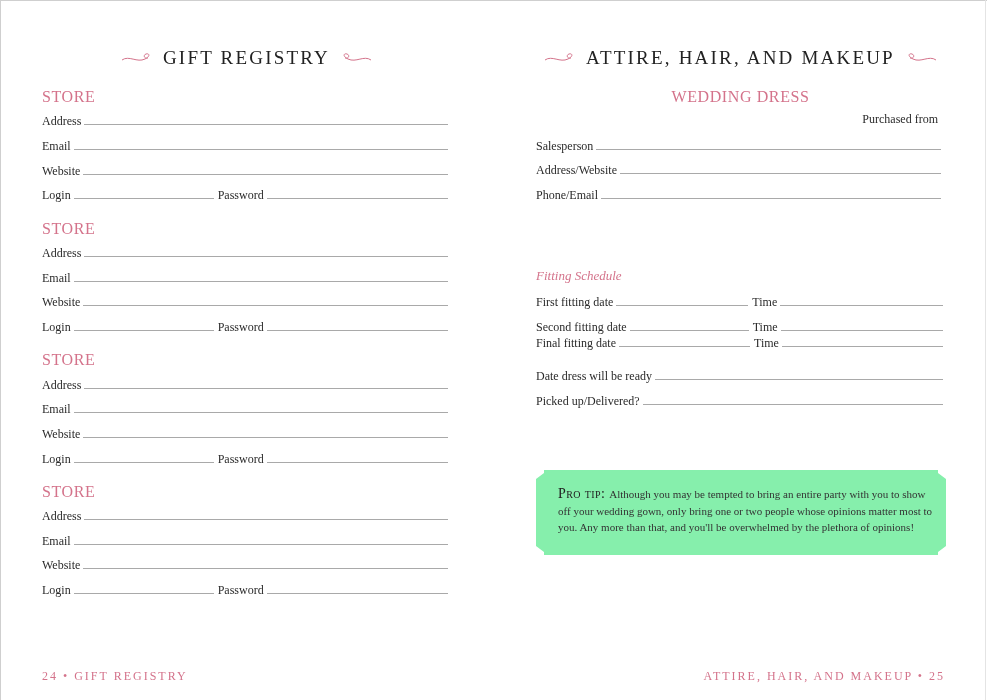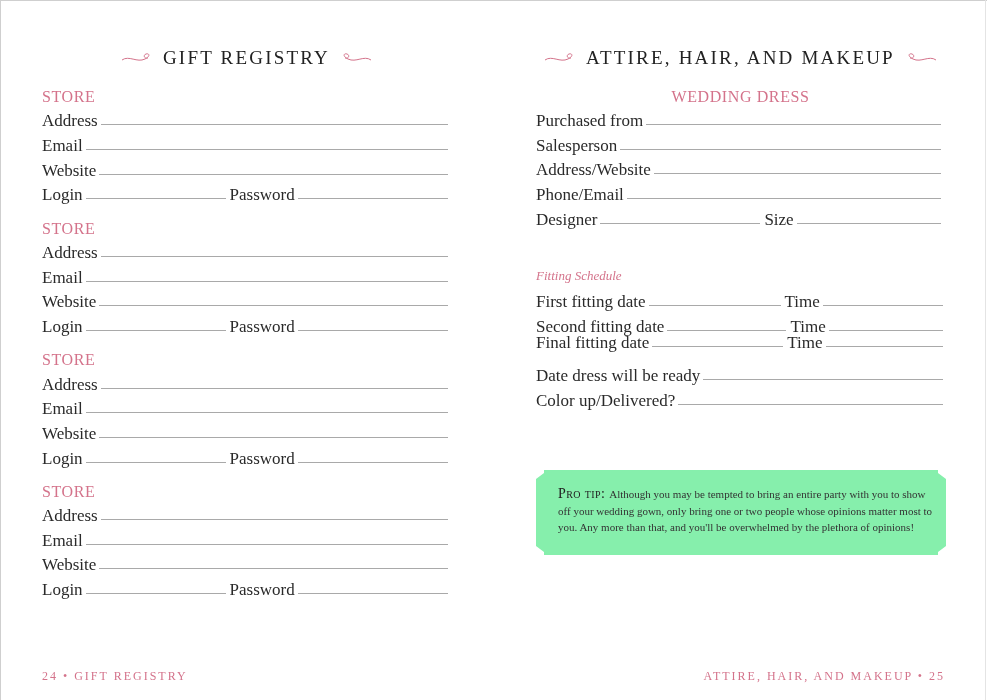--- a/index.html
+++ b/index.html
@@ -12,21 +12,21 @@
   .left-page{left:0;width:493px;}
   .right-page{left:494px;width:493px;text-decoration:underline;}
 
   .title-row{position:absolute;top:47px;display:flex;align-items:center;justify-content:center;}
   .title{font-size:19px;letter-spacing:2.2px;color:#222;margin:0 10px;white-space:nowrap;}
   .swirl{width:32px;height:14px;display:block;}
 
   .section-label{position:absolute;font-size:16px;letter-spacing:0.6px;color:#d4738b;}
   .italic-label{position:absolute;font-size:13px;font-style:italic;color:#d4738b;}
 
-  .field-row{position:absolute;display:flex;align-items:flex-end;font-size:17px;color:#2a2a2a;height:16px;}
+  .field-row{position:absolute;display:flex;align-items:flex-end;font-size:12px;color:#2a2a2a;height:16px;}
   .field-row .lbl{white-space:nowrap;padding-right:3px;line-height:14px;}
   .field-row .line{flex:1;border-bottom:1px solid #a9a9a9;height:0;margin-bottom:3px;}
   .field-row .lbl2{white-space:nowrap;padding:0 3px 0 4px;line-height:14px;}
 
   .protip{position:absolute;left:42px;top:470px;width:410px;height:85px;background:#86efac;
           clip-path:polygon(8px 0,402px 0,402px 3px,410px 9px,410px 76px,402px 82px,402px 85px,8px 85px,8px 82px,0 76px,0 9px,8px 3px);}
   .protip-text{position:absolute;left:22px;top:16px;width:375px;font-size:11px;line-height:16.5px;color:#333;
                font-family:"Liberation Serif","DejaVu Serif",serif;}
   .protip-head{font-variant:small-caps;font-size:14px;letter-spacing:0.4px;color:#222;margin-right:4px;}
 
@@ -143,40 +143,34 @@
         <path d="M1 9 C8 4,16 12,24 8 C30 5,28 2,25 3 C22 4,23 8,27 7" fill="none" stroke="#d4738b" stroke-width="1"></path>
       </svg>
     <span class="title">ATTIRE, HAIR, AND MAKEUP</span>
     <svg class="swirl" viewBox="0 0 32 14">
         <path d="M31 9 C24 4,16 12,8 8 C2 5,4 2,7 3 C10 4,9 8,5 7" fill="none" stroke="#d4738b" stroke-width="1"></path>
       </svg>
   </div>
 
   <div class="section-label" style="left:0;width:493px;text-align:center;top:88px;">WEDDING DRESS</div>
 
-  <div class="field-row" style="left:42px;top:112px;width:405px;">
+  <div class="field-row" style="left:42px;top:112px;width:405px;flex-direction:column;">
       <span class="lbl">Purchased from</span>
       <span class="line"></span>
     </div>
   <div class="field-row" style="left:42px;top:137px;width:405px;">
       <span class="lbl">Salesperson</span>
       <span class="line"></span>
     </div>
   <div class="field-row" style="left:42px;top:186px;width:405px;">
       <span class="lbl">Phone/Email</span>
       <span class="line"></span>
     </div>
   <div class="field-row" style="left:42px;top:161px;width:405px;">
       <span class="lbl">Address/Website</span>
-      <span class="line"></span>
-    </div>
-  <div class="field-row" style="left:42px;top:211px;width:405px;">
-      <span class="lbl">Designer</span>
-      <span class="line" style="flex:0 0 160px;"></span>
-      <span class="lbl2">Size</span>
       <span class="line"></span>
     </div>
 
   <div class="italic-label" style="left:42px;top:268px;">Fitting Schedule</div>
 
   <div class="field-row" style="left:42px;top:293px;width:407px;">
       <span class="lbl">First fitting date</span>
       <span class="line" style="flex:0 0 132px;"></span>
       <span class="lbl2">Time</span>
       <span class="line"></span>
@@ -191,21 +185,21 @@
       <span class="lbl">Final fitting date</span>
       <span class="line" style="flex:0 0 131px;"></span>
       <span class="lbl2">Time</span>
       <span class="line"></span>
     </div>
   <div class="field-row" style="left:42px;top:367px;width:407px;">
       <span class="lbl">Date dress will be ready</span>
       <span class="line"></span>
     </div>
   <div class="field-row" style="left:42px;top:392px;width:407px;">
-      <span class="lbl">Color up/Delivered?</span>
+      <span class="lbl">Picked up/Delivered?</span>
       <span class="line"></span>
     </div>
 
   <div class="protip">
     <div class="protip-text"><span class="protip-head">Pro tip:</span><span>Although you may be tempted to bring an entire party with you to show off your wedding gown, only bring one or two people whose opinions matter most to you. Any more than that, and you'll be overwhelmed by the plethora of opinions!</span></div>
   </div>
 
   <div class="footer" style="right:42px;">
     <span>ATTIRE, HAIR, AND MAKEUP</span>
     <span>•</span>

